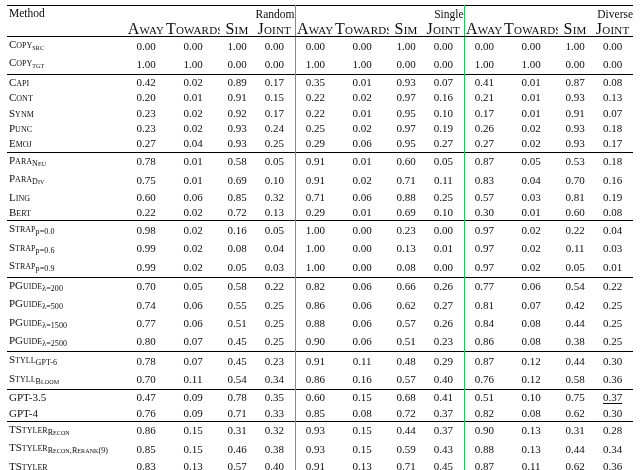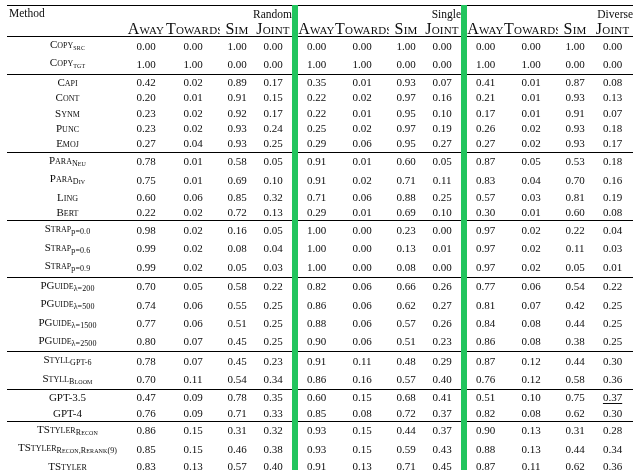--- a/index.html
+++ b/index.html
@@ -30,27 +30,27 @@
   .sub-h{
     text-align:center;font-variant:small-caps;font-size:16px;line-height:14px;height:14px;
     border-bottom:1px solid #000;letter-spacing:.2px;
   }
   .method-h{border-bottom:1px solid #000;}
 
   tbody td{
     text-align:center;font-size:11px;line-height:15.4px;height:15.4px;
   }
   td.method{
-    text-align:center;padding-left:2px;
+    text-align:left;padding-left:2px;
   }
   .mname{font-variant:small-caps;font-size:11px;}
   .msub{font-size:8px;vertical-align:-2px;letter-spacing:.1px;}
   .msub.sc{font-variant:small-caps;}
 
-  .gstart{border-left:6px solid #22c55e;}
+  .gstart{border-left:1px solid #22c55e;}
   tr.sec-start td{border-top:1px solid #000;}
 
   td.u{text-decoration:underline;text-underline-offset:1.5px;}
 </style>
 </head>
 <body>
 
 <div class="page">
   <table>
     <colgroup>

